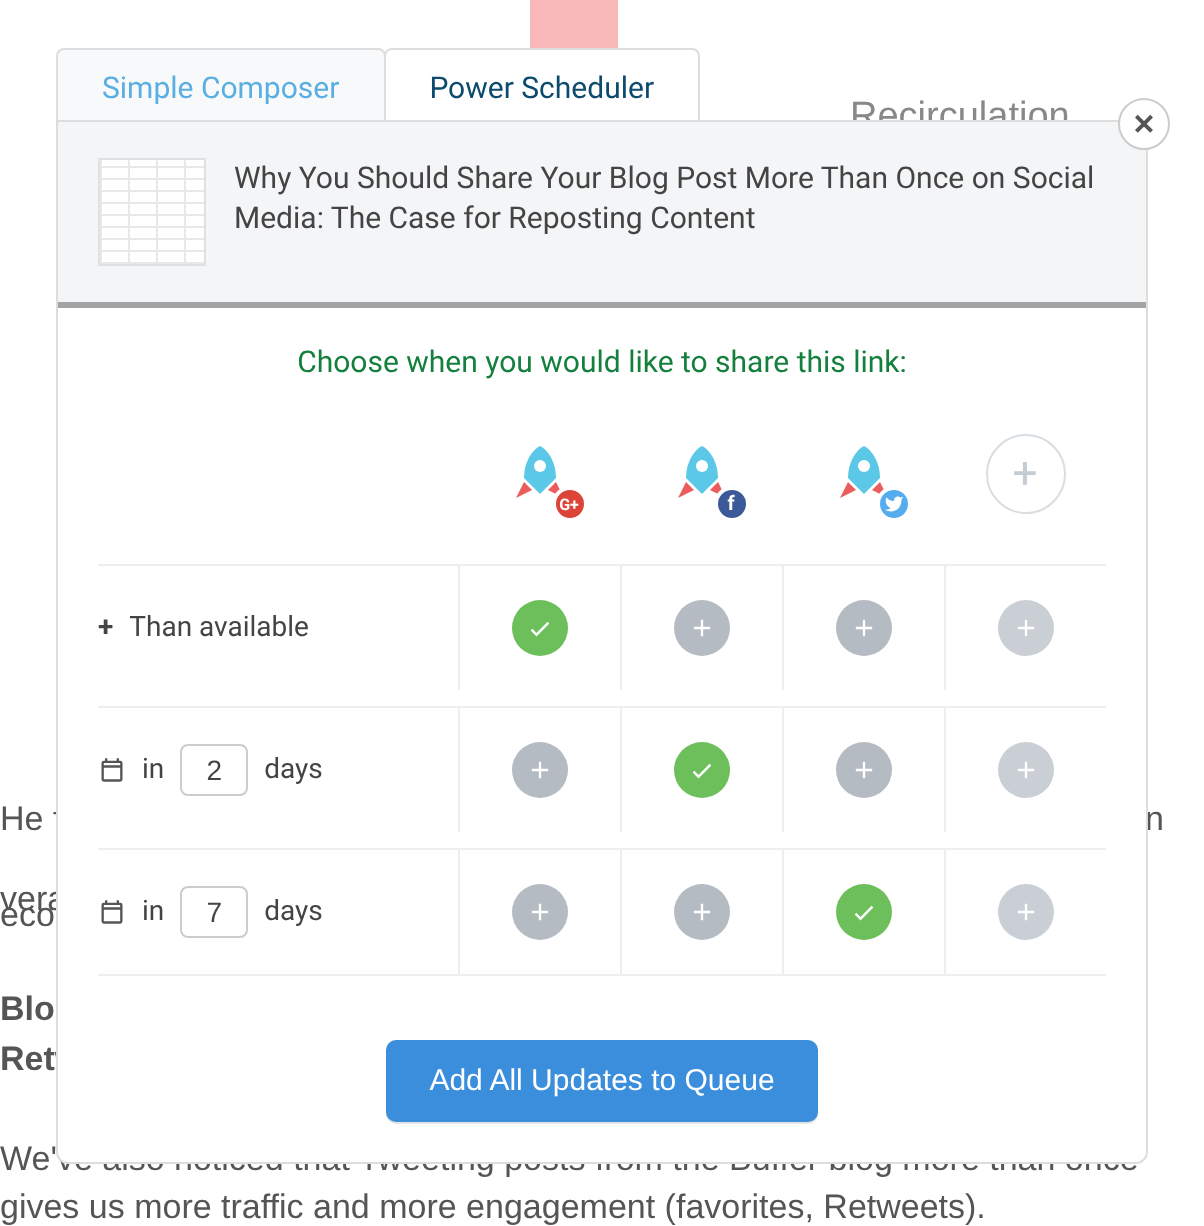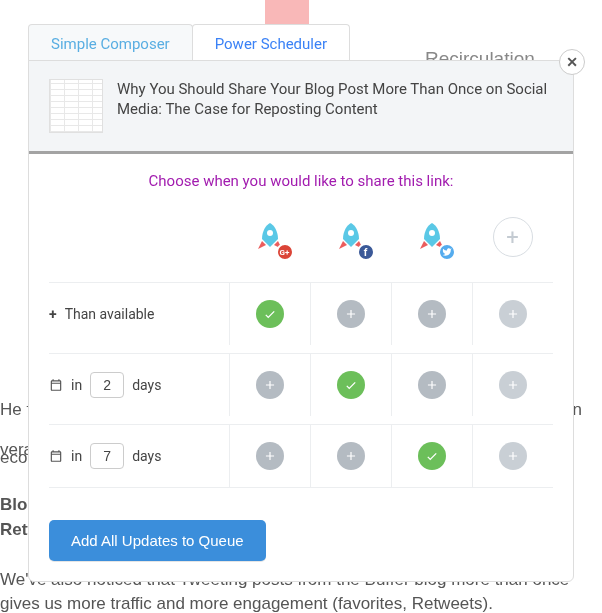--- a/index.html
+++ b/index.html
@@ -18,21 +18,21 @@
   display: flex;
   text-align: right;
 }
 .tab {
   padding: 10px 22px; font-size: 15px; cursor: pointer;
   border: 1px solid #ddd; background: #f7f9fa;
   color: #59aee2; border-bottom: none;
   border-radius: 4px 4px 0 0;
   margin-right: -1px;
 }
-.tab.active { background: #fff; color: #3b82f6; border-bottom: 1px solid #fff; position: relative; z-index: 7; }
+.tab.active { background: #fff; color: #0c4a6e; border-bottom: 1px solid #fff; position: relative; z-index: 7; }
 .modal {
   position: absolute; left: 28px; right: 28px; top: 60px;
   background: #fff;
   border: 1px solid #ddd;
   border-radius: 0 6px 6px 6px;
   z-index: 6;
   padding-bottom: 20px;
 }
 .close-btn {
   position: absolute; right: -12px; top: -12px;
@@ -54,21 +54,21 @@
   border: 1px solid #e0e0e0;
   flex: none;
   background-image:
     repeating-linear-gradient(0deg, #e8e8e8 0, #e8e8e8 1px, transparent 1px, transparent 6px),
     repeating-linear-gradient(90deg, #e8e8e8 0, #e8e8e8 1px, transparent 1px, transparent 14px);
   background-size: 100% 100%;
 }
 .header-text { flex: 1; }
 .post-title { color: #444; font-size: 15px; line-height: 1.35; margin-bottom: 4px; }
 .post-url { color: #9aa4ad; font-size: 13px; }
-.prompt { text-align: center; color: #a21caf; font-size: 15px; padding: 18px 0 16px; }
+.prompt { text-align: center; color: #15803d; font-size: 15px; padding: 18px 0 16px; }
 .grid-area { padding: 0 20px; }
 .profile-row { display: flex; align-items: center; margin-bottom: 8px; }
 .row-label { width: 180px; flex: none; display: flex; align-items: center; gap: 8px; color: #444; font-size: 14px; }
 .cells { flex: 1; display: flex; }
 .cell { flex: 1; display: flex; justify-content: center; align-items: center; height: 62px; }
 .avatar, .add-circle, .slot {
   width: 40px; height: 40px; border-radius: 50%;
   display: flex; align-items: center; justify-content: center;
   position: relative;
 }
@@ -96,21 +96,21 @@
 .slot.selected { background: #6cbf5a; }
 .slot svg { width: 14px; height: 14px; }
 .time-grid .profile-row { border-top: 1px solid #eceef0; }
 .time-grid .cell { border-left: 1px solid #eceef0; }
 .time-grid .cells > .cell:first-of-type { border-left: 1px solid #eceef0; }
 .num-input {
   width: 34px; height: 26px; text-align: center;
   border: 1px solid #ccc; border-radius: 4px; font-size: 14px; color: #444;
 }
 .add-another { color: #2e9fde; font-size: 14px; cursor: pointer; padding: 10px 20px 0; display: inline-block; }
-.footer-btn-row { display: flex; justify-content: flex-start; padding: 24px 20px 0; }
+.footer-btn-row { display: flex; justify-content: center; padding: 24px 20px 0; }
 .primary-btn {
   background: #3b8edb; color: #fff; border: none;
   border-radius: 5px; padding: 12px 22px; font-size: 15px; cursor: pointer;
   box-shadow: 0 1px 0 rgba(0,0,0,0.1);
 }
 .cal-icon { width:14px; height:14px; display:inline-block; }
 </style>
 </head>
 <body>
 

